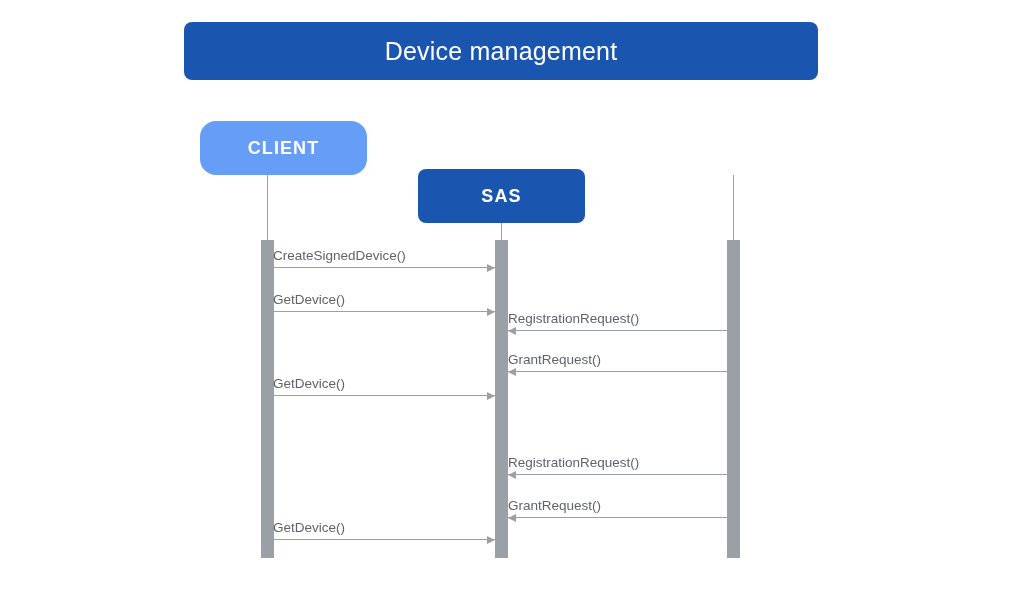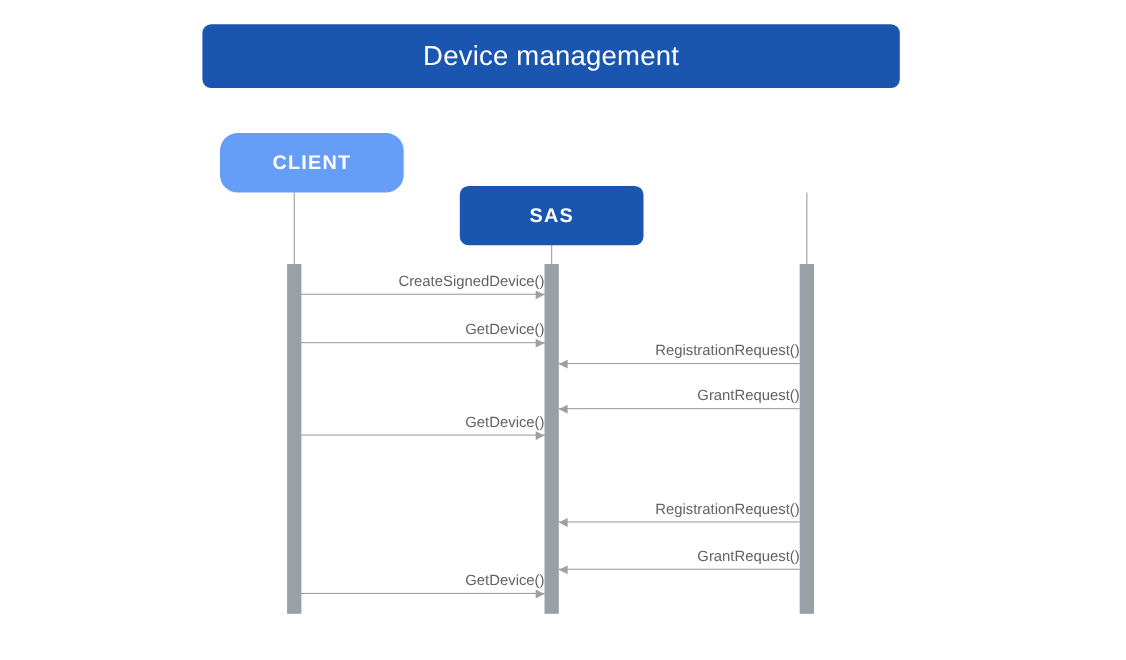--- a/index.html
+++ b/index.html
@@ -78,21 +78,21 @@
   
   .message {
     position: absolute;
     height: 30px;
   }
   .msg-label {
     position: absolute;
     left: 0;
     right: 0;
     bottom: 13px;
-    text-align: right;
+    text-align: left;
     color: #5f6368;
     font-size: 13.5px;
     line-height: 1;
     white-space: nowrap;
   }
   .msg-line {
     position: absolute;
     left: 0;
     right: 0;
     bottom: 7px;

